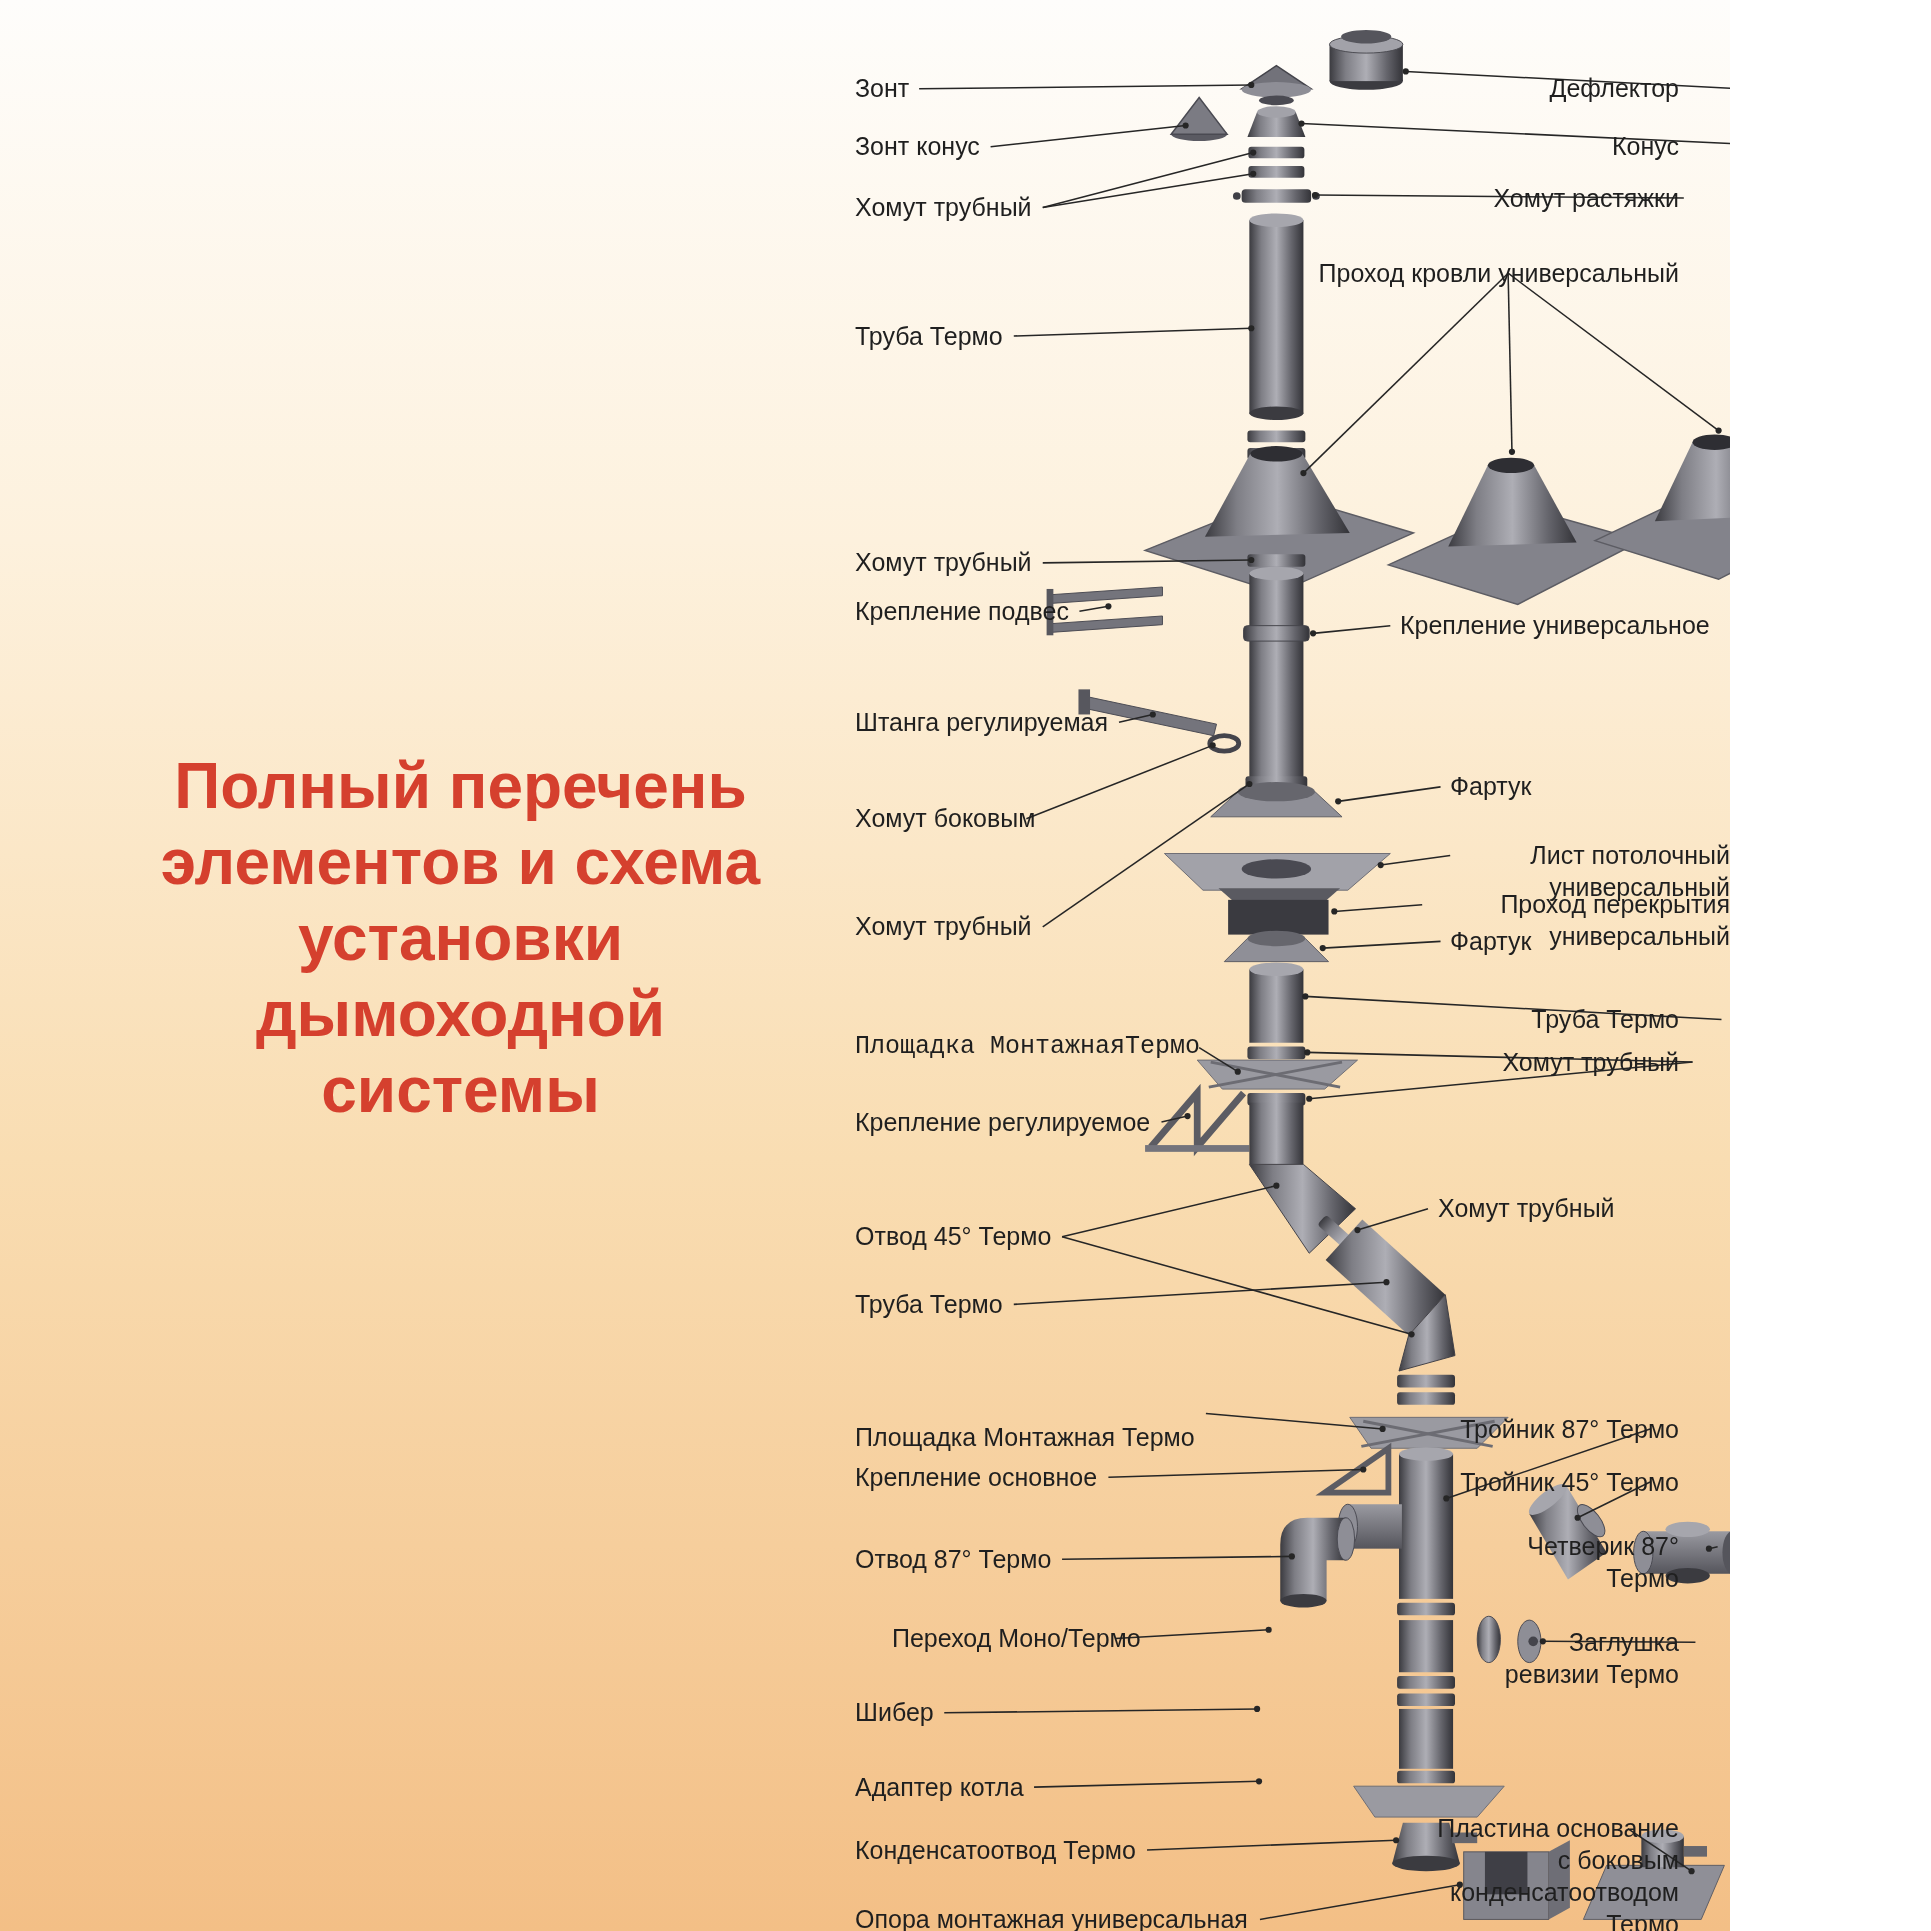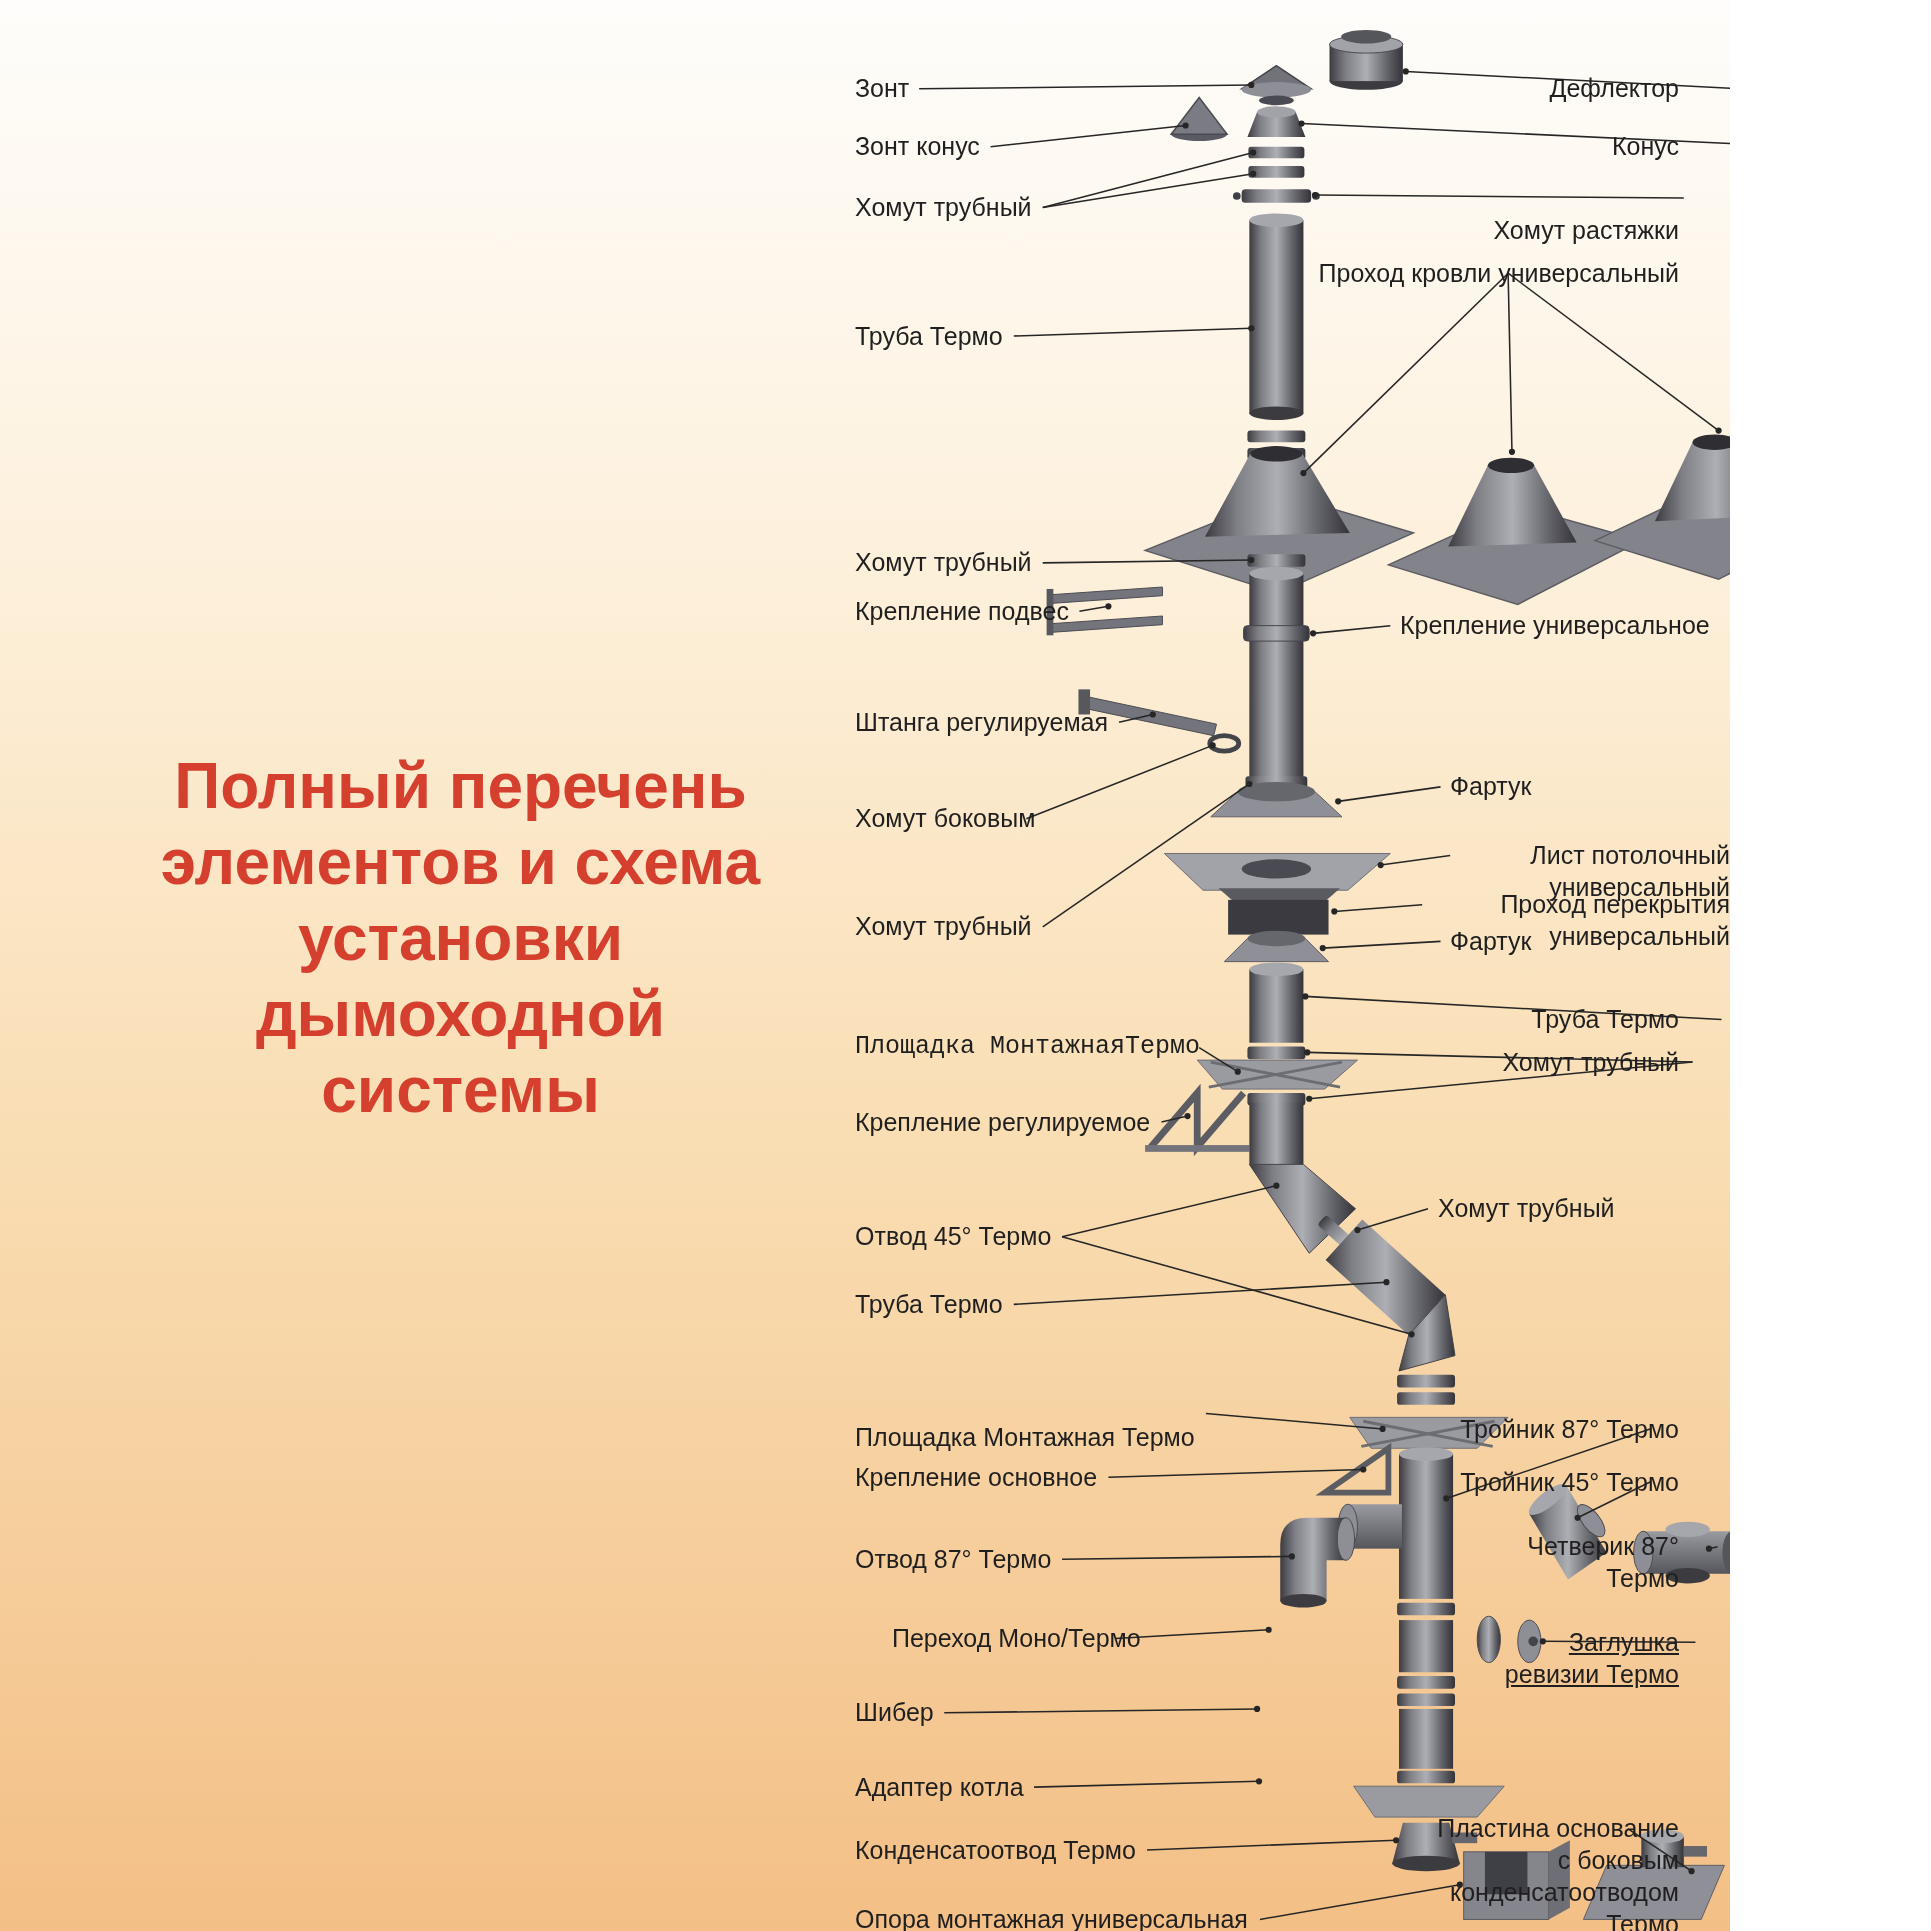--- a/index.html
+++ b/index.html
@@ -357,35 +357,35 @@
       <div class="dlabel left" style="top: 1397px; left: 855px; margin-top: 24px;">Площадка Монтажная Термо</div>
       <div class="dlabel left" style="top: 1461px; left: 855px;">Крепление основное</div>
       <div class="dlabel left" style="top: 1543px; left: 855px;">Отвод 87° Термо</div>
       <div class="dlabel left" style="top: 1622px; left: 892px;">Переход Моно/Термо</div>
       <div class="dlabel left" style="top: 1696px; left: 855px;">Шибер</div>
       <div class="dlabel left" style="top: 1771px; left: 855px;">Адаптер котла</div>
       <div class="dlabel left" style="top: 1834px; left: 855px;">Конденсатоотвод Термо</div>
       <div class="dlabel left" style="top: 1903px; left: 855px;">Опора монтажная универсальная</div>
       <div class="dlabel right" style="top: 72px; right: 51px; margin-left: 8px;">Дефлектор</div>
       <div class="dlabel right" style="top: 130px; right: 51px;">Конус</div>
-      <div class="dlabel right" style="top: 182px; right: 51px; margin-top: 32px;">Хомут растяжки</div>
+      <div class="dlabel right" style="top: 182px; right: 51px;">Хомут растяжки</div>
       <div class="dlabel right" style="top: 257px; right: 51px;">Проход кровли универсальный</div>
       <div class="dlabel right" style="top: 609px; left: 1400px;">Крепление универсальное</div>
       <div class="dlabel right" style="top: 770px; left: 1450px;">Фартук</div>
       <div class="dlabel right" style="top: 839px; left: 1460px;">Лист потолочный универсальный</div>
       <div class="dlabel right" style="top: 888px; left: 1432px;">Проход перекрытия универсальный</div>
       <div class="dlabel right" style="top: 925px; left: 1450px;">Фартук</div>
       <div class="dlabel right" style="top: 1003px; right: 51px;">Труба Термо</div>
       <div class="dlabel right" style="top: 1046px; right: 51px;">Хомут трубный</div>
       <div class="dlabel right" style="top: 1192px; left: 1438px;">Хомут трубный</div>
       <div class="dlabel right" style="top: 1413px; right: 51px;">Тройник 87° Термо</div>
       <div class="dlabel right" style="top: 1466px; right: 51px;">Тройник 45° Термо</div>
       <div class="dlabel right" style="top: 1530px; right: 51px;">Четверик 87°
 Термо</div>
-      <div class="dlabel right" style="top: 1626px; right: 51px; text-decoration: underline;">Заглушка
+      <div class="dlabel right" style="top: 1626px; right: 51px;">Заглушка
 ревизии Термо</div>
       <div class="dlabel right" style="top: 1812px; right: 51px;">Пластина основание
 с боковым
 конденсатоотводом
 Термо</div>
     </div>
 
   <div class="title">
     <div>Полный перечень</div>
     <div>элементов и схема</div>

